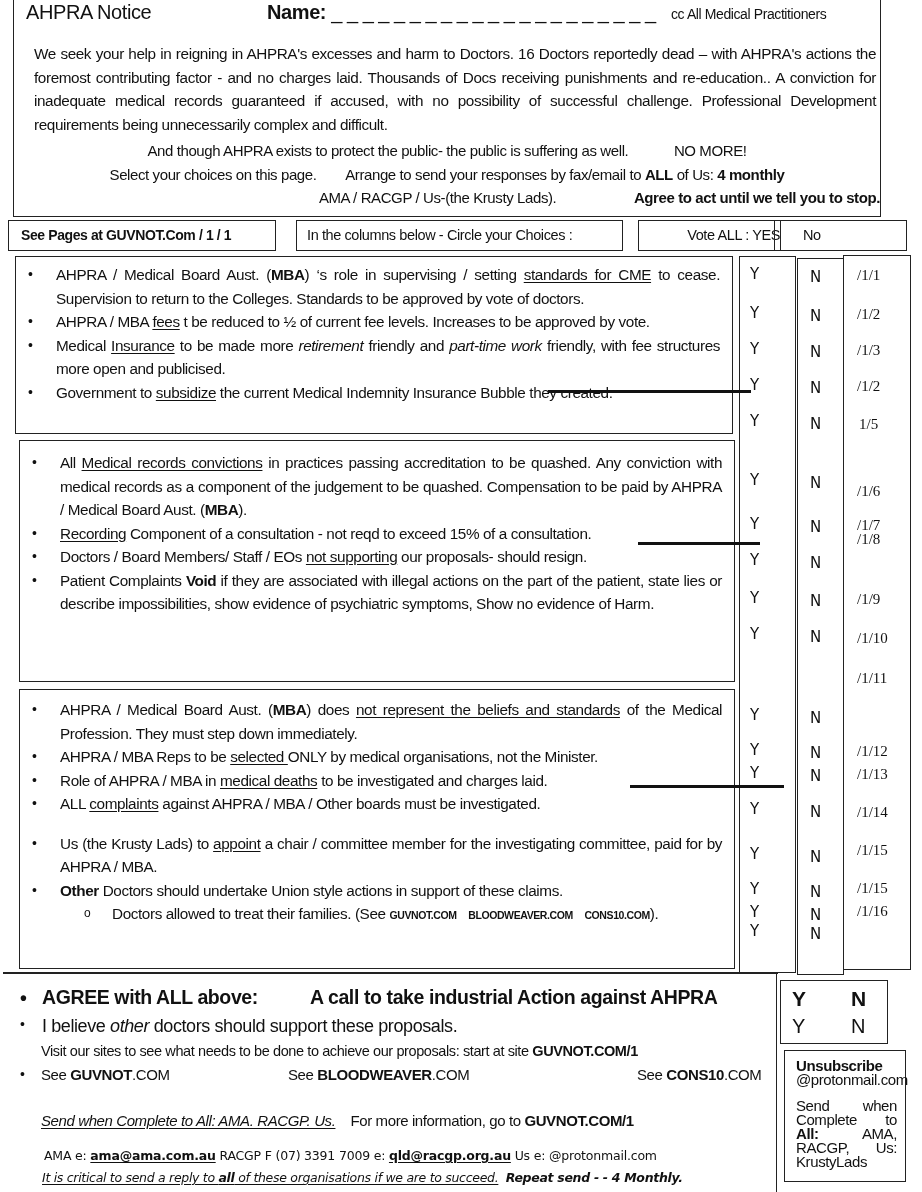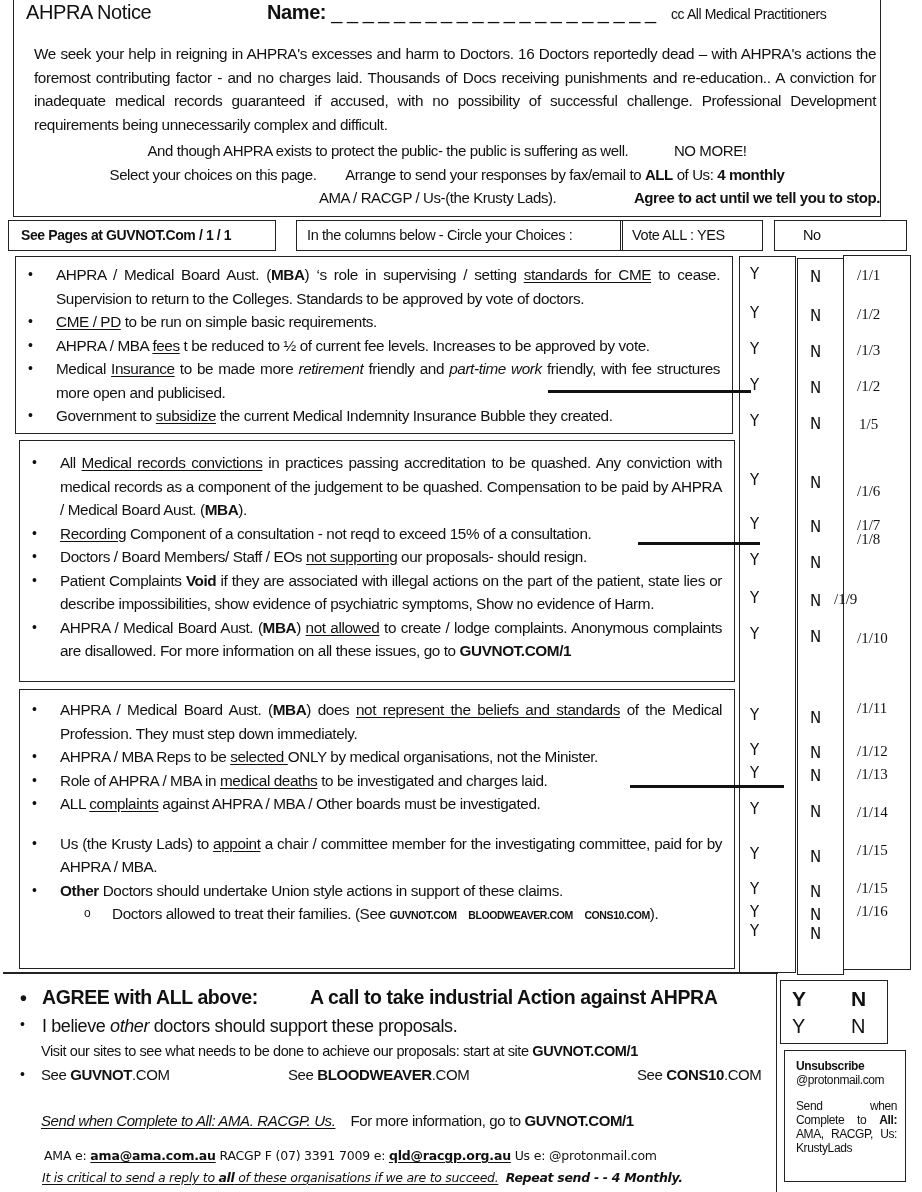--- a/index.html
+++ b/index.html
@@ -61,40 +61,38 @@
   </div>
   <div class="abs h-c cond" style="top:191px;text-align:right;">
     <span>AMA / RACGP / Us-(the Krusty Lads).</span>
     <span style="display:inline-block;width:70px;"></span>
     <b>Agree to act until we tell you to stop.</b>
   </div>
 </div>
 
 <div class="box strip cond" style="left:8px;width:268px;font-weight:bold;padding-left:12px;font-size:14px;"><span>See Pages at GUVNOT.Com / 1 / 1</span></div>
 <div class="box strip cond" style="left:296px;width:327px;padding-left:10px;"><span>In the columns below - Circle your Choices  :</span></div>
-<div class="box strip cond" style="left:620px;width:143px;padding-left:11px;"><span>Vote ALL :   YES</span></div>
+<div class="box strip cond" style="left:638px;width:143px;padding-left:11px;text-align:right;"><span>Vote ALL :   YES</span></div>
 <div class="box strip cond" style="left:774px;width:133px;padding-left:28px;"><span>No</span></div>
 
 <div class="box sec cond" style="left:15px;top:256px;width:718px;height:178px;padding:6px 12px 0 0;">
   <ul>
     <li><span>AHPRA / Medical Board Aust. (</span><b>MBA</b><span>) ‘s role in supervising / setting </span><u>standards for CME</u><span> to cease. Supervision to return to the Colleges. Standards to be approved by vote of doctors.</span></li>
-    <li><u>CME / PD</u><span> to be run on simple basic requirements.</span></li>
     <li><span>AHPRA / MBA </span><u>fees</u><span> t be reduced to ½ of current fee levels. Increases to be approved by vote.</span></li>
     <li><span>Medical </span><u>Insurance</u><span> to be made more </span><i>retirement</i><span> friendly and </span><i>part-time work</i><span> friendly, with fee structures more open and publicised.</span></li>
     <li><span>Government to </span><u>subsidize</u><span> the current  Medical  Indemnity Insurance Bubble they created.</span></li>
   </ul>
 </div>
 
 <div class="box sec cond" style="left:19px;top:440px;width:716px;height:242px;padding:10px 12px 0 0;">
   <ul>
     <li><span>All </span><u>Medical records convictions</u><span> in practices passing accreditation to be quashed. Any conviction with medical records as a component of the judgement to be quashed. Compensation to be paid by AHPRA / Medical Board Aust. (</span><b>MBA</b><span>).</span></li>
     <li><u>Recording</u><span> Component of a consultation -  not reqd to exceed 15% of a consultation.</span></li>
     <li><span>Doctors / Board Members/ Staff / EOs </span><u>not supporting</u><span> our proposals-   should resign.</span></li>
     <li><span>Patient Complaints </span><b>Void</b><span> if they are associated with illegal actions on the part of the patient, state lies or describe impossibilities, show evidence of psychiatric symptoms, Show no evidence of Harm.</span></li>
-    <li><span>AHPRA / Medical Board Aust. (</span><b>MBA</b><span>) </span><u>not allowed</u><span> to create / lodge complaints. Anonymous complaints are disallowed.        For more information on all these issues,  go to </span><b>GUVNOT.COM/1</b></li>
   </ul>
 </div>
 
 <div class="box sec cond" style="left:19px;top:689px;width:716px;height:280px;padding:8px 12px 0 0;">
   <ul>
     <li><span>AHPRA / Medical Board Aust. (</span><b>MBA</b><span>) does </span><u>not represent the beliefs and standards</u><span> of the Medical Profession. They must step down immediately.</span></li>
     <li><span>AHPRA / MBA  Reps to be </span><u>selected </u><span>ONLY by medical organisations, not the Minister.</span></li>
     <li><span>Role of AHPRA / MBA in </span><u>medical deaths</u><span> to be investigated and charges laid.</span></li>
     <li style="margin-bottom:16px;"><span>ALL  </span><u>complaints</u><span>  against  AHPRA  /  MBA  /  Other  boards  must  be  investigated.</span></li>
     <li><span>Us (the Krusty Lads) to </span><u>appoint</u><span> a chair / committee member for the investigating committee, paid for by AHPRA / MBA.</span></li>
@@ -144,23 +142,23 @@
     <span class="yn" style="left: 750px; top: 922px;">Y</span>
     <span class="yn" style="left: 810px; top: 925px;">N</span>
     <span class="ref" style="left: 857px; top: 267px;">/1/1</span>
     <span class="ref" style="left: 857px; top: 306px;">/1/2</span>
     <span class="ref" style="left: 857px; top: 342px;">/1/3</span>
     <span class="ref" style="left: 857px; top: 378px;">/1/2</span>
     <span class="ref" style="left: 859px; top: 416px;">1/5</span>
     <span class="ref" style="left: 857px; top: 483px;">/1/6</span>
     <span class="ref" style="left: 857px; top: 517px;">/1/7</span>
     <span class="ref" style="left: 857px; top: 531px;">/1/8</span>
-    <span class="ref" style="left: 834px; top: 591px;">/1/9</span>
+    <span class="ref" style="left: 857px; top: 591px;">/1/9</span>
     <span class="ref" style="left: 857px; top: 630px;">/1/10</span>
-    <span class="ref" style="left: 857px; top: 700px; text-align: center;">/1/11</span>
+    <span class="ref" style="left: 857px; top: 670px; text-align: center;">/1/11</span>
     <span class="ref" style="left: 857px; top: 743px;">/1/12</span>
     <span class="ref" style="left: 857px; top: 766px;">/1/13</span>
     <span class="ref" style="left: 857px; top: 804px;">/1/14</span>
     <span class="ref" style="left: 857px; top: 842px;">/1/15</span>
     <span class="ref" style="left: 857px; top: 880px;">/1/15</span>
     <span class="ref" style="left: 857px; top: 903px;">/1/16</span>
   </div>
 
 <div class="ink" style="left:548px;top:390px;width:203px;"></div>
 <div class="ink" style="left:638px;top:542px;width:122px;"></div>
@@ -197,17 +195,17 @@
   <u><span>It is critical to send a reply to </span><b>all</b><span> of these organisations if we are to succeed.</span></u>&nbsp;&nbsp;<b>Repeat send - -  4 Monthly.</b>
 </div>
 
 <div class="box" style="left:780px;top:980px;width:108px;height:64px;">
   <span class="abs" style="left:11px;top:6px;font-size:21px;font-weight:bold;">Y</span>
   <span class="abs" style="left:70px;top:6px;font-size:21px;font-weight:bold;">N</span>
   <span class="abs" style="left:11px;top:34px;font-size:20px;">Y</span>
   <span class="abs" style="left:70px;top:34px;font-size:20px;">N</span>
 </div>
 
-<div class="box cond" style="left:784px;top:1050px;width:122px;height:132px;padding:8px 8px 0 11px;font-size:12px;line-height:14px;">
+<div class="box cond" style="left:784px;top:1050px;width:122px;height:132px;padding:8px 8px 0 11px;font-size:15px;line-height:14px;">
   <div style="font-weight:bold;">Unsubscribe</div>
   <div>@protonmail.com</div>
   <div style="margin-top:12px;text-align:justify;"><span>Send when Complete to </span><b>All:</b><span> AMA, RACGP, Us: KrustyLads</span></div>
 </div>
 
 </body></html>

